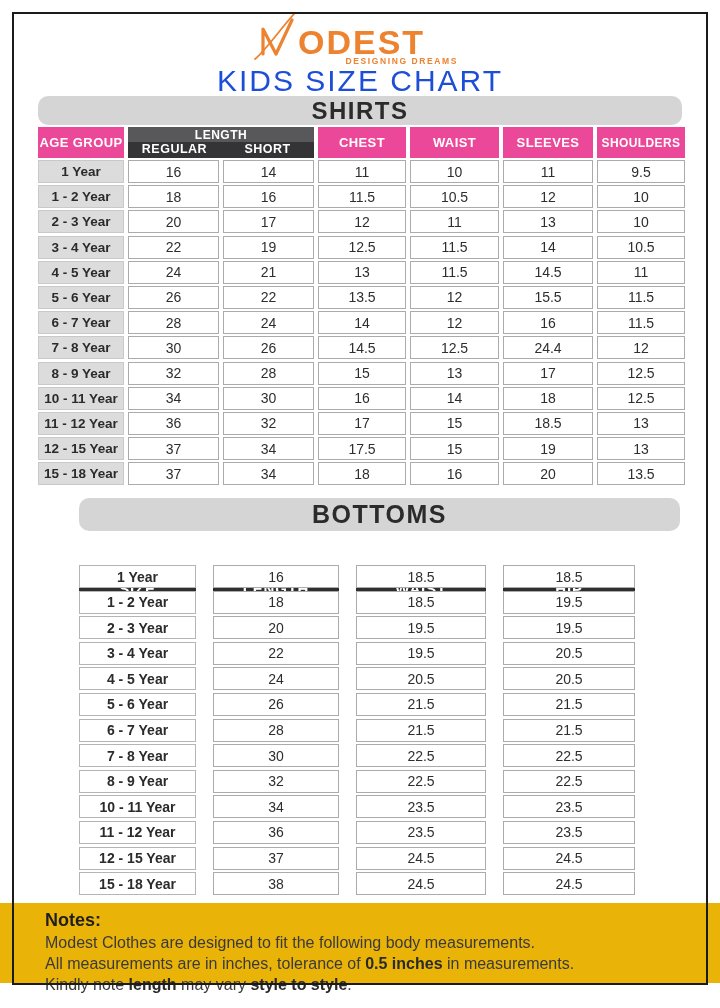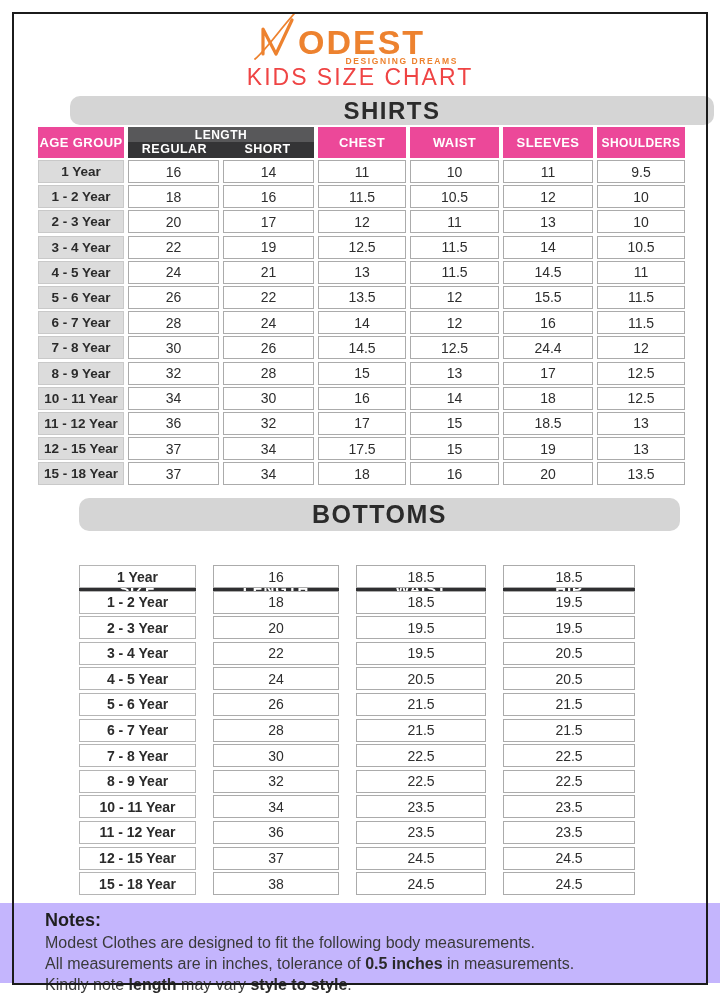--- a/index.html
+++ b/index.html
@@ -7,27 +7,27 @@
         font-family:"Liberation Sans","DejaVu Sans",sans-serif;color:#2e2e2e;}
   .frame{position:absolute;left:12px;top:12px;width:696px;height:973px;
          border:2px solid #1b1b1b;box-sizing:border-box;z-index:5;pointer-events:none;}
 
   
   .logo-wrap{position:absolute;top:14px;left:50%;transform:translateX(-50%);width:224px;text-align:center;}
   .logo-svg{display:block;margin:0 auto;}
   .tagline{margin-top:-4px;padding-right:14px;text-align:right;font-size:8.5px;font-weight:bold;
            letter-spacing:1.6px;color:#ed822f;}
   .page-title{position:absolute;top:64px;left:0;width:100%;text-align:center;
-              font-size:23px;letter-spacing:2px;color:#ef4444;font-weight:normal;}
+              font-size:30px;letter-spacing:2px;color:#1d4ed8;font-weight:normal;}
 
   
   .banner{position:absolute;background:#d5d5d5;border-radius:10px;display:flex;
           align-items:center;justify-content:center;font-weight:bold;color:#2b2b2b;
           letter-spacing:1.5px;}
-  .banner.shirts{left:38px;top:96px;width:644px;height:29px;font-size:24px;margin-left:32px;}
+  .banner.shirts{left:38px;top:96px;width:644px;height:29px;font-size:24px;}
   .banner.bottoms{left:79px;top:498px;width:601px;height:33px;font-size:25px;}
 
   
   .s-grid{display:grid;grid-template-columns:86px 91px 91px 88px 89px 90px 88px;column-gap:4px;}
   .shirts-header{position:absolute;left:38px;top:127px;width:644px;height:31px;}
   .hd-cell{background:#ec4899;color:#fff;font-weight:bold;display:flex;align-items:center;
            justify-content:center;font-size:13px;letter-spacing:.4px;}
   .hd-cell.small{font-size:12px;}
   .len-group{grid-column:2 / span 2;display:flex;flex-direction:column;}
   .len-top{background:#58585a;color:#fff;font-weight:bold;font-size:12px;height:15px;
@@ -48,21 +48,21 @@
   .bottoms-header{position:absolute;left:79px;top:535px;width:561px;height:26px;}
   .b-hd{background:#2f2f31;color:#fff;font-weight:bold;font-size:15px;letter-spacing:.8px;
         display:flex;align-items:center;justify-content:center;margin-top:45px;}
   #bottoms-rows{position:absolute;left:79px;top:565px;width:561px;}
   .row-b{margin-bottom:2.6px;height:23px;}
   .size-cell{background:#fff;border:1px solid #b5b5b5;box-sizing:border-box;
              display:flex;align-items:center;justify-content:center;
              font-weight:bold;font-size:14px;color:#2b2b2b;}
 
   
-  .notes-band{position:absolute;left:0;top:903px;width:720px;height:80px;background:#c4b5fd;
+  .notes-band{position:absolute;left:0;top:903px;width:720px;height:80px;background:#eab308;
               box-sizing:border-box;padding:7px 47px 0 45px;z-index:2;}
   .notes-title{font-size:18px;font-weight:bold;color:#1f1f1f;margin-bottom:2px;}
   .notes-line{font-size:16px;color:#3a3a3a;line-height:1.3;}
   .notes-line .b{font-weight:bold;color:#2a2a2a;}
 </style>
 </head>
 <body>
 
 <div class="page">
   <div class="frame"></div>

